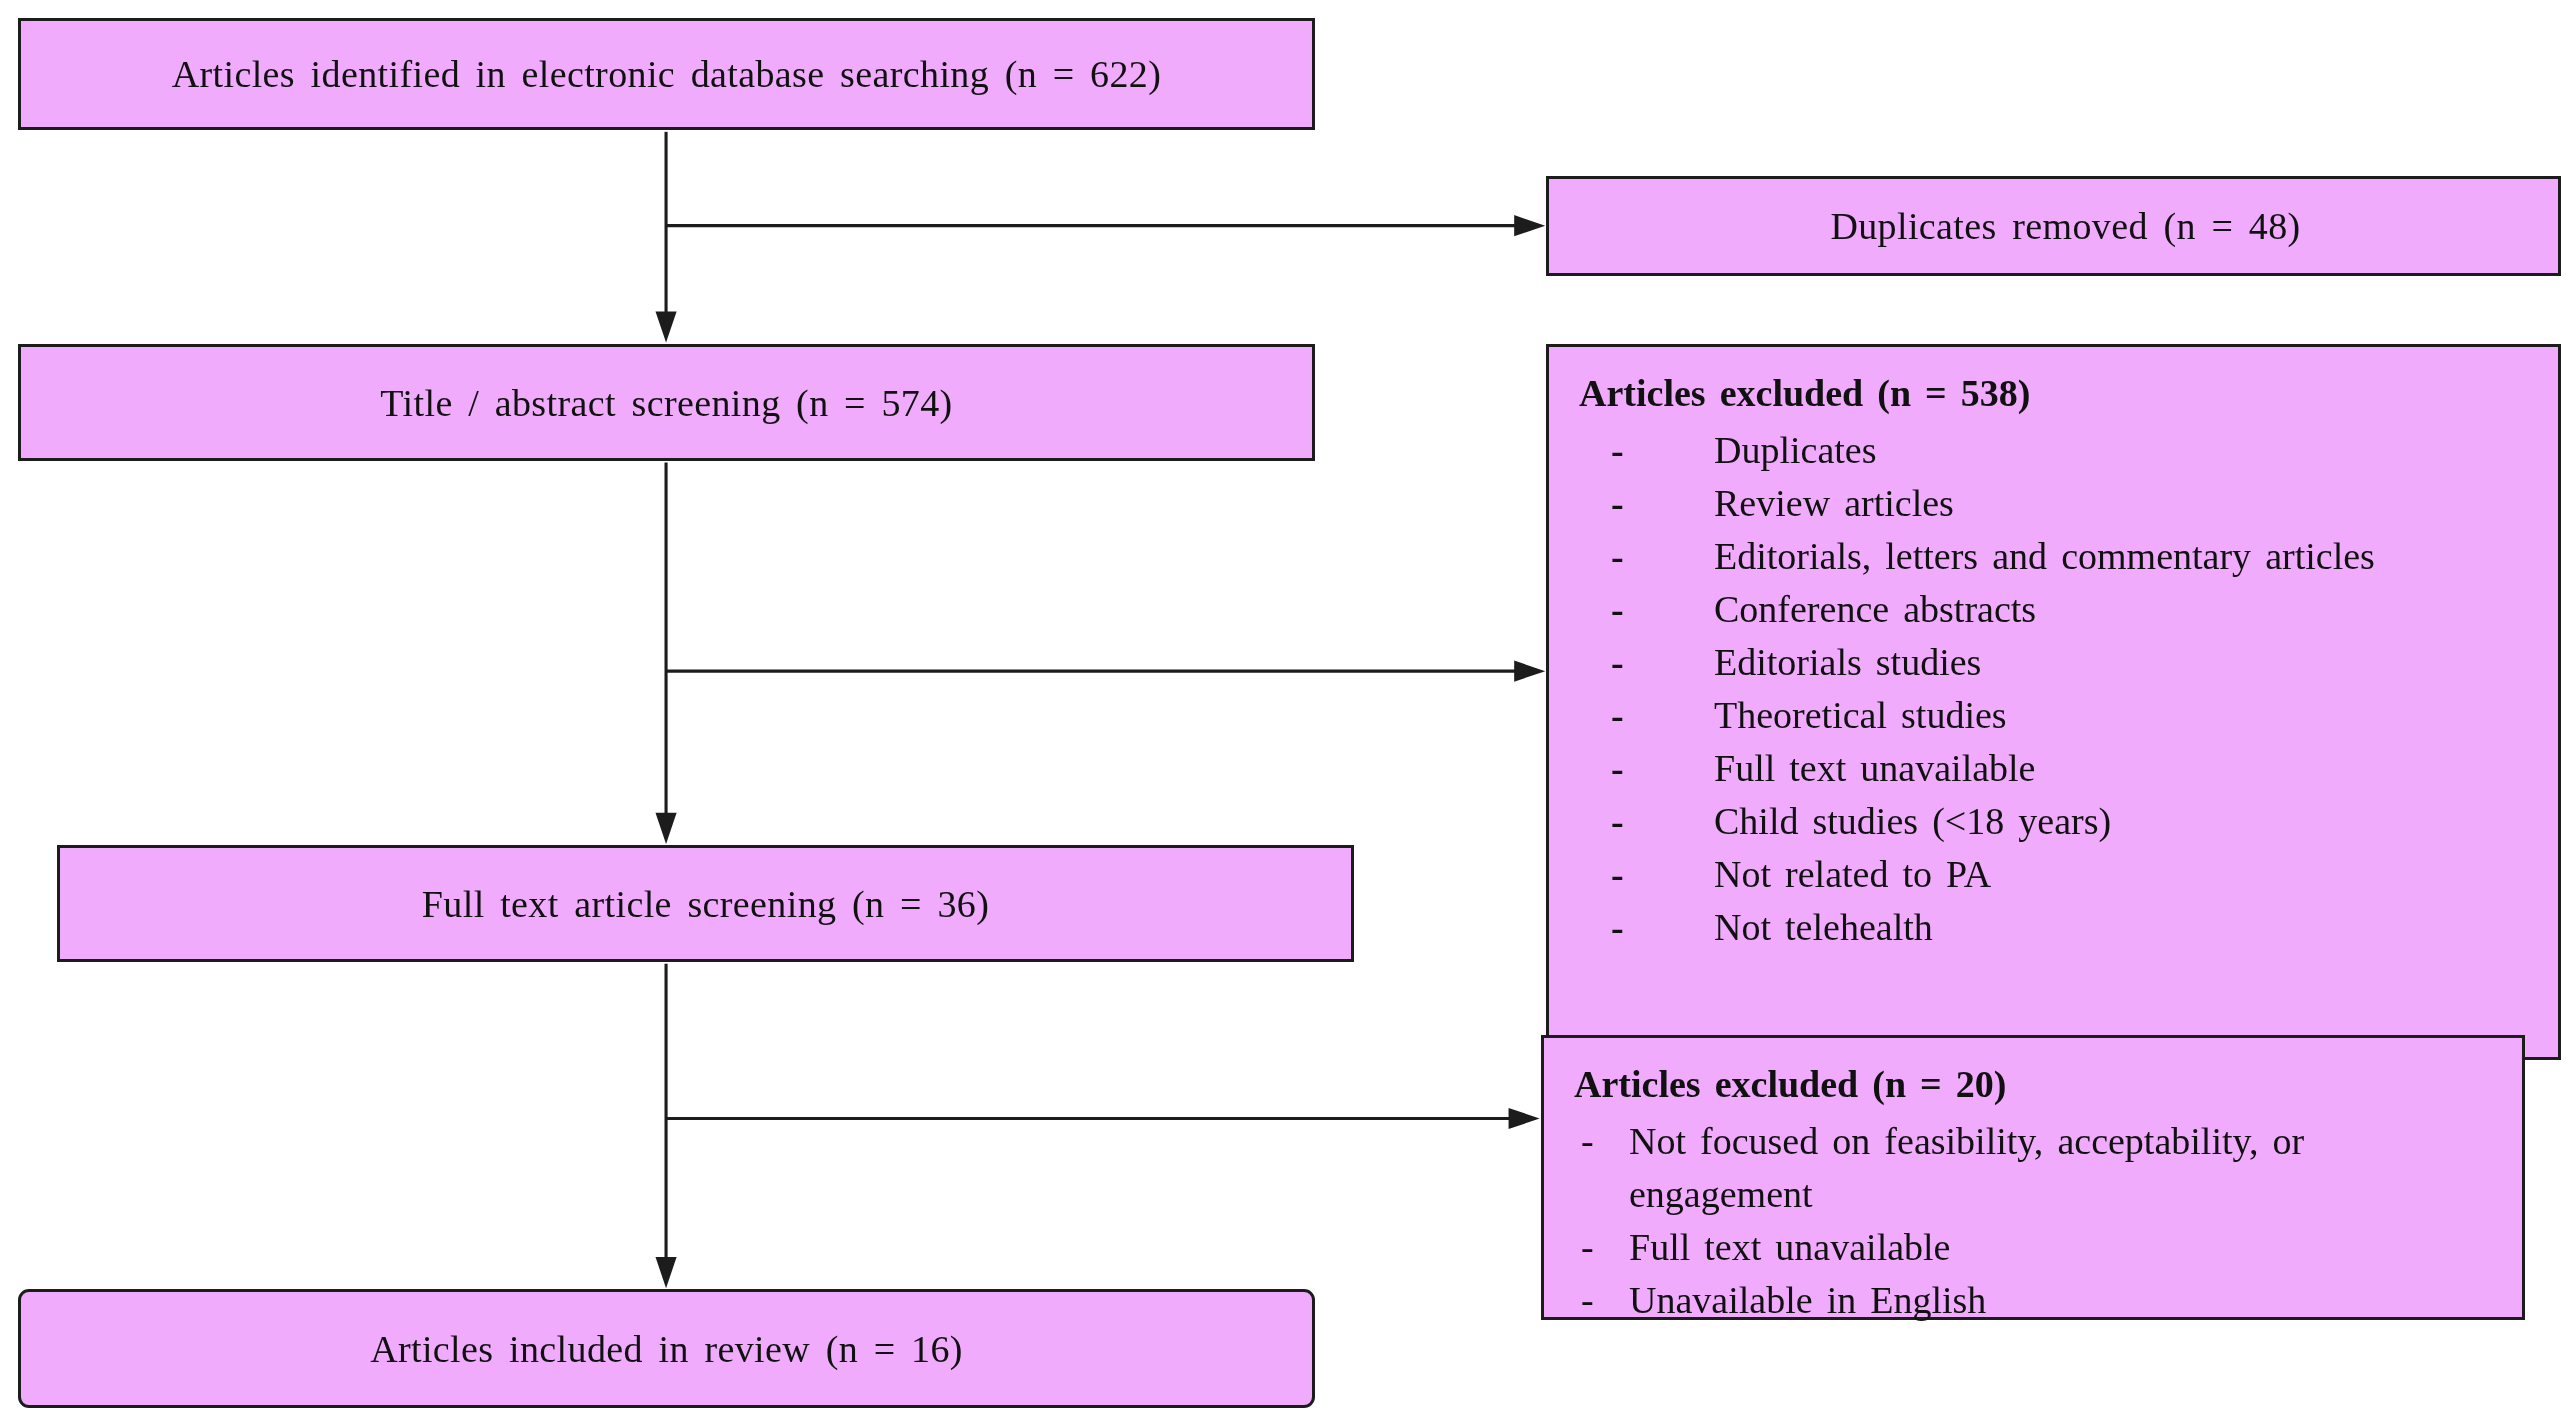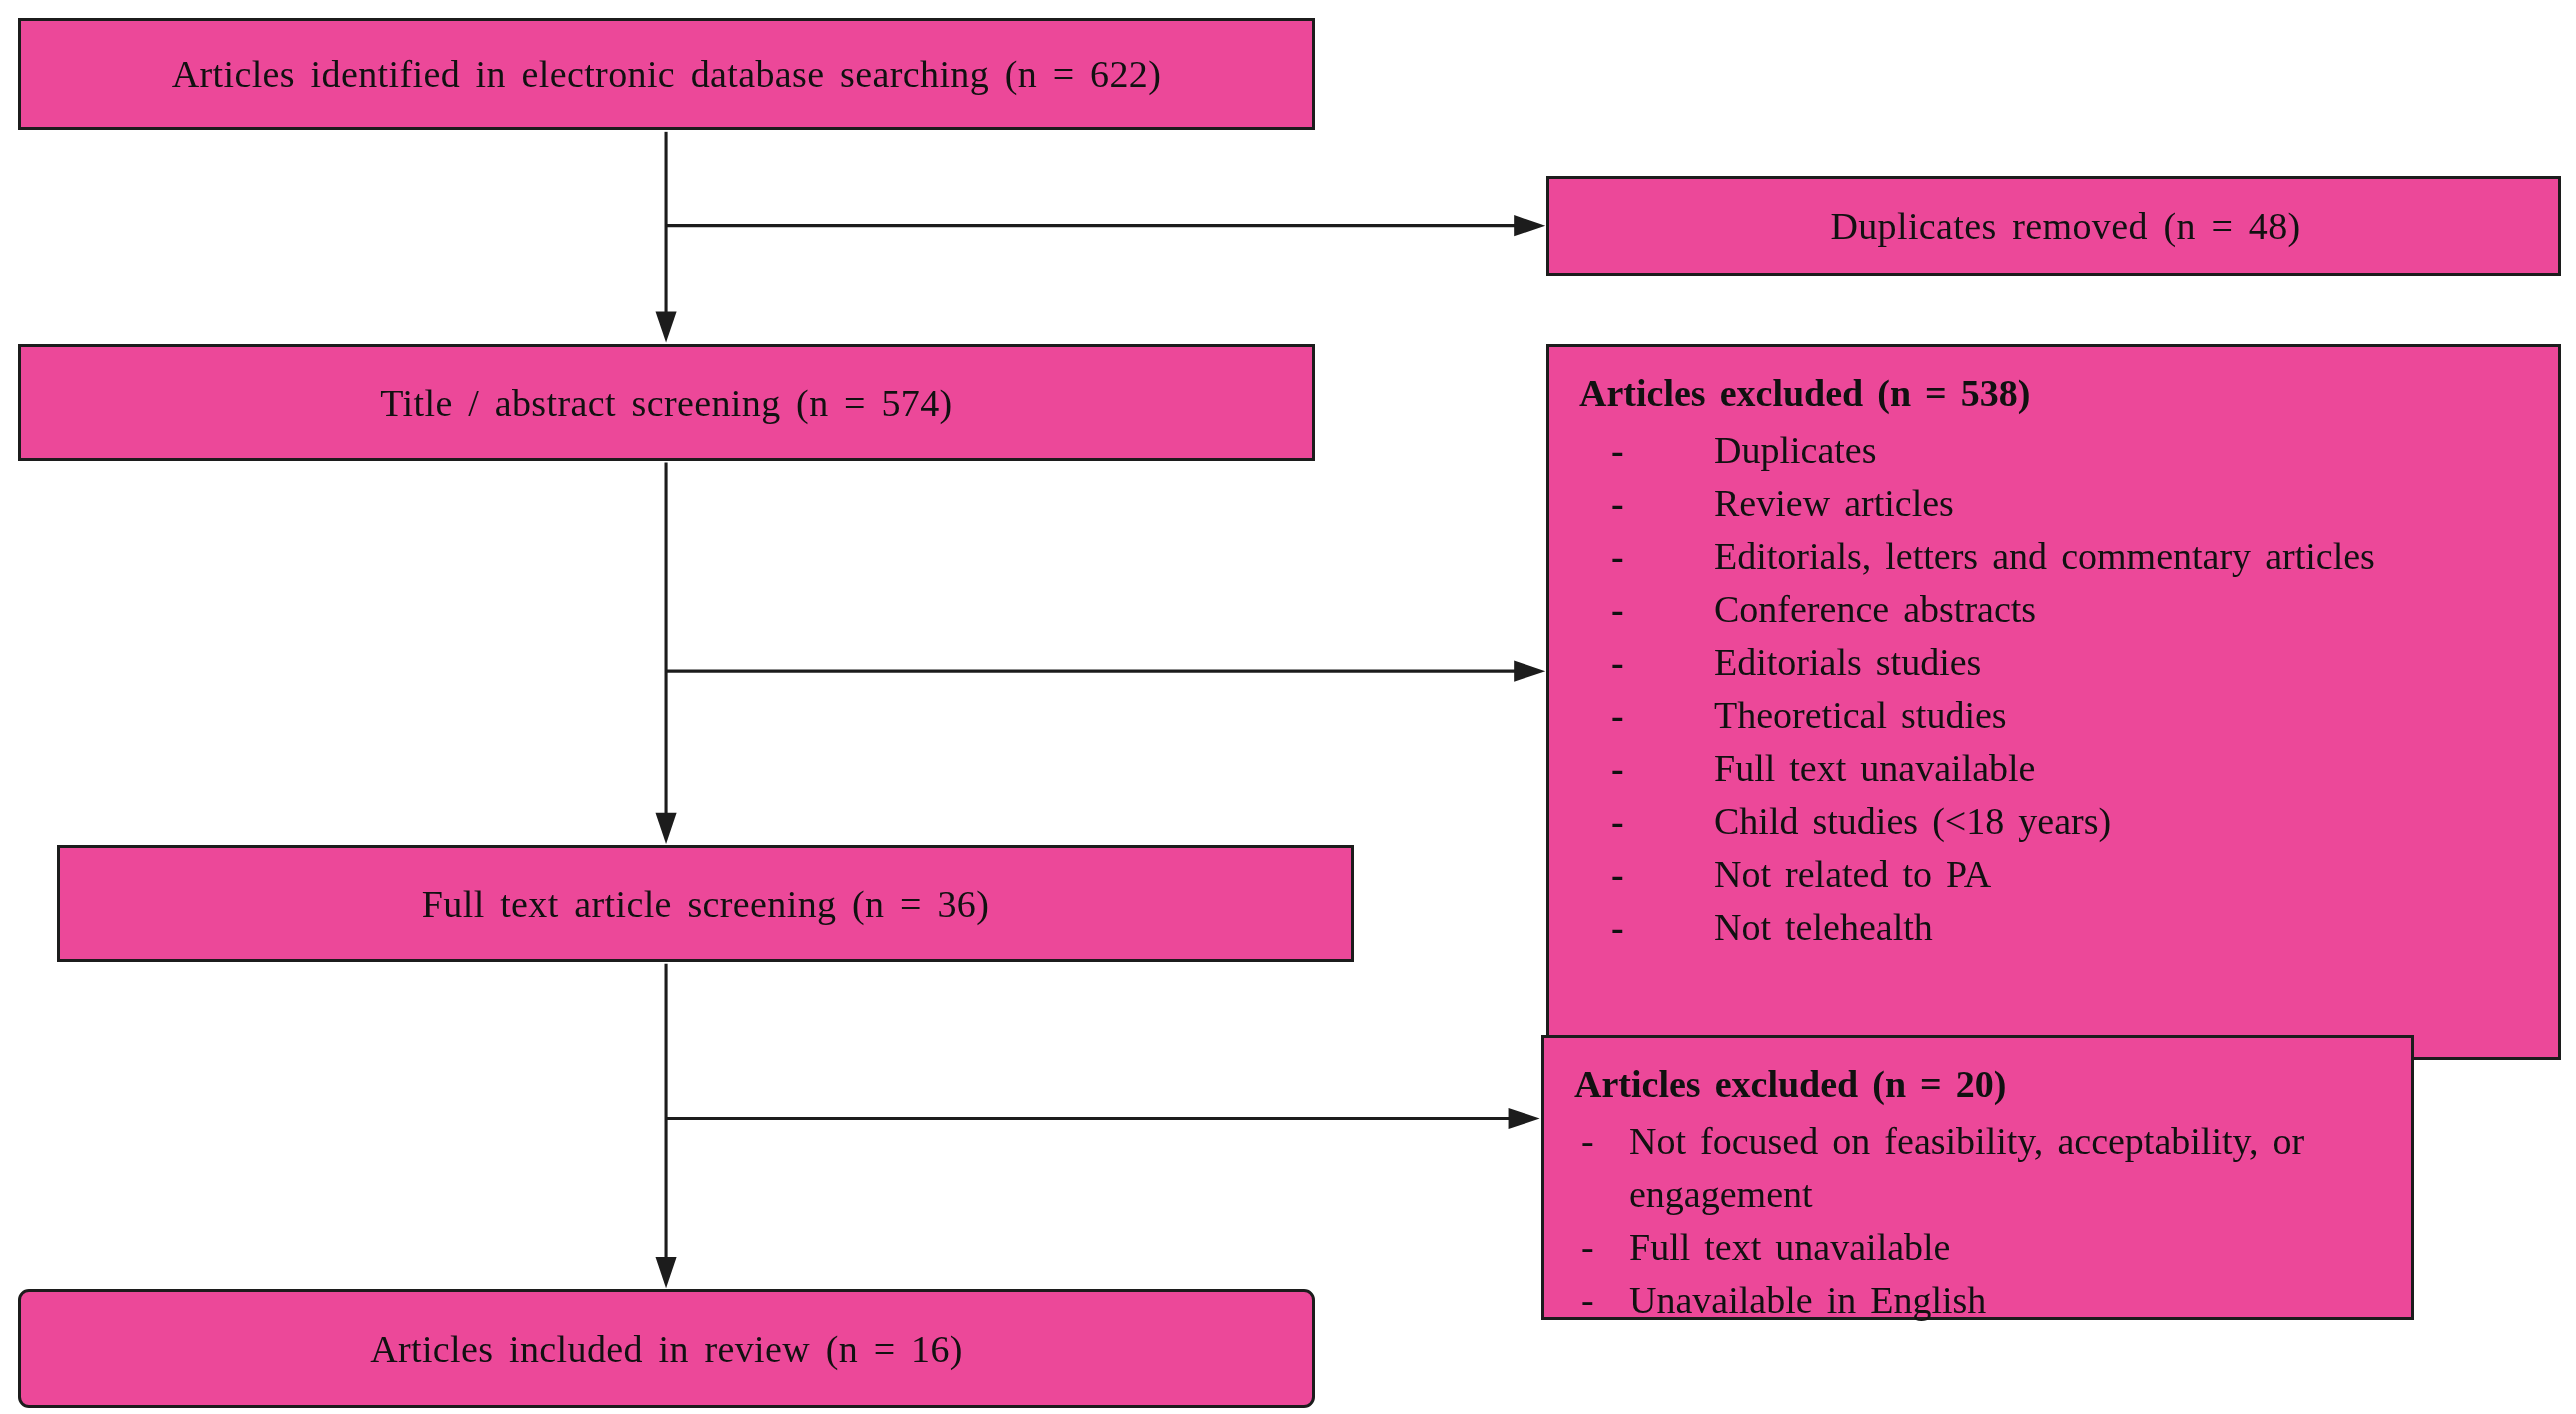--- a/index.html
+++ b/index.html
@@ -19,38 +19,38 @@
   .connectors {
     position: absolute;
     left: 0;
     top: 0;
     width: 2576px;
     height: 1415px;
   }
   .box {
     position: absolute;
     border: 3.7px solid #1c1c1c;
-    background: #ec4899;
+    background: #f0abfc;
     box-sizing: border-box;
   }
   .center-label {
     display: flex;
     align-items: center;
     justify-content: center;
     text-align: center;
     font-size: 38px;
     word-spacing: 0.15em;
     letter-spacing: 0.01em;
   }
   #box-identification { left: 18px;   top: 18px;   width: 1297px; height: 112px; }
   #box-duplicates     { left: 1546px; top: 176px;  width: 1015px; height: 100px; padding-left: 24px; }
   #box-title-abstract { left: 18px;   top: 344px;  width: 1297px; height: 117px; }
   #box-excluded-1     { left: 1546px; top: 344px;  width: 1015px; height: 716px; }
   #box-full-text      { left: 20px;   top: 845px; width: 1297px; height: 117px; margin-left: 37px; }
-  #box-excluded-2     { left: 1541px; top: 1035px; width: 873px; height: 285px; }
+  #box-excluded-2     { left: 1541px; top: 1035px; width: 984px; height: 285px; }
   #box-included       { left: 18px;   top: 1289px; width: 1297px; height: 119px; border-radius: 11px; }
 
   .ex-heading {
     font-weight: bold;
     font-size: 38px;
     line-height: 51px;
     padding: 21px 12.4px 0 30px;
     word-spacing: 0.12em;
   }
   .ex-list { margin-top: 5px; }

